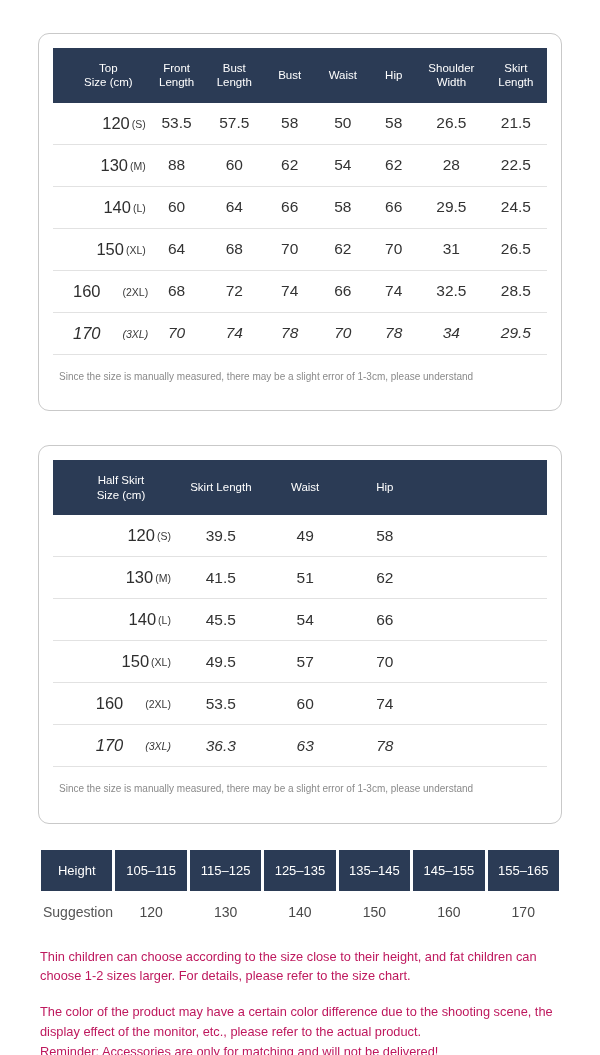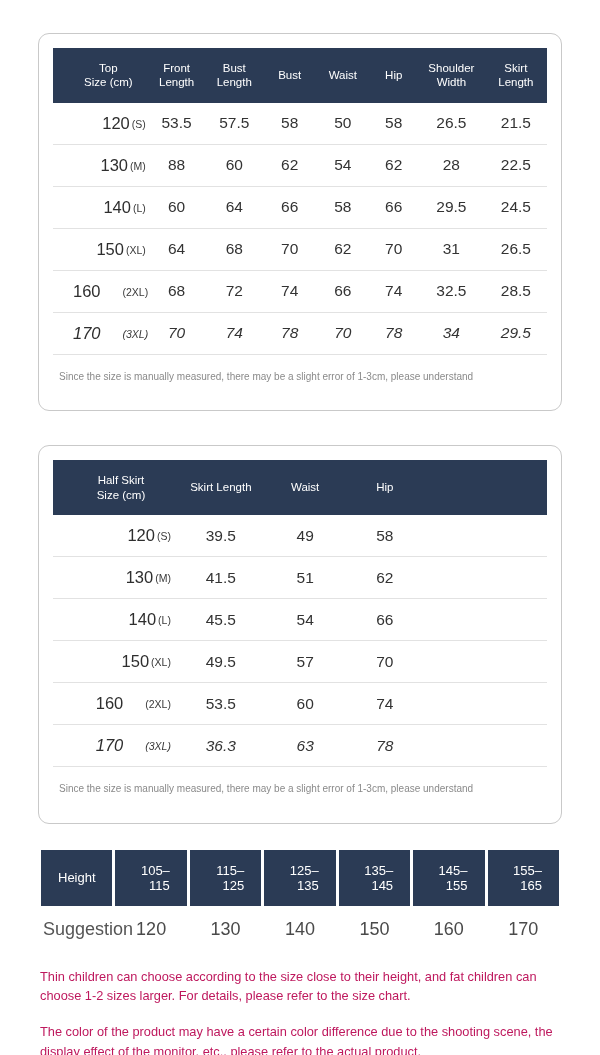--- a/index.html
+++ b/index.html
@@ -92,25 +92,25 @@
     width: 100%;
     border-collapse: separate;
     border-spacing: 3px 0;
     table-layout: fixed;
   }
   table.height-table th {
     background: #2b3b55;
     color: #ffffff;
     font-size: 13px;
     font-weight: normal;
-    text-align: right;
-    padding: 13px 17px;
+    text-align: center;
+    padding: 13px 10px;
   }
   table.height-table td {
-    font-size: 18px;
+    font-size: 14px;
     color: #4a4a4a;
     text-align: center;
     padding: 13px 2px;
     background: #ffffff;
   }
   table.height-table td.label-cell {
     color: #555555;
   }
 
   

